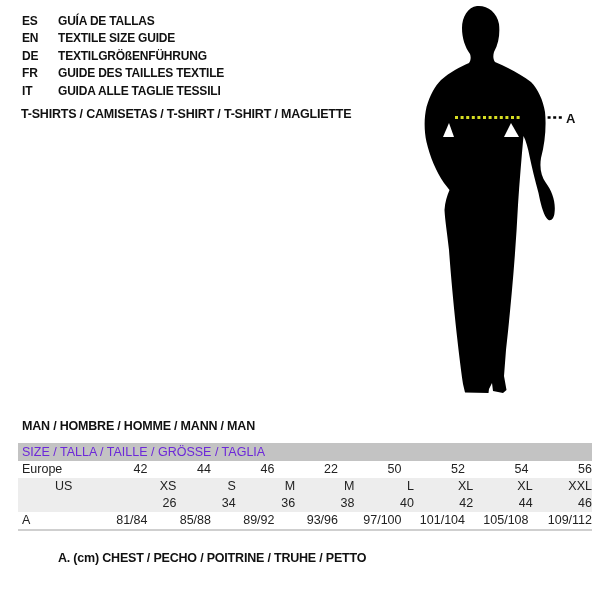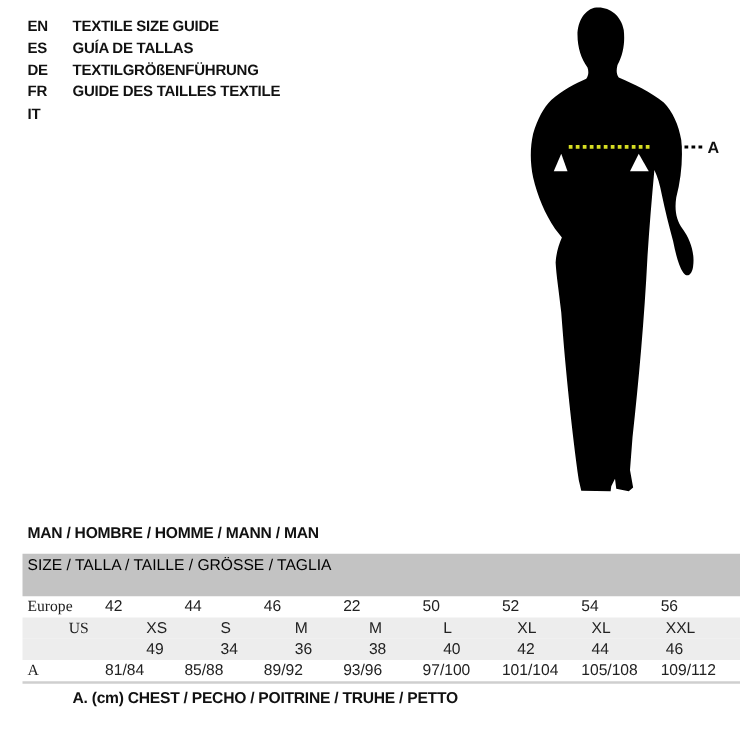--- a/index.html
+++ b/index.html
@@ -12,56 +12,58 @@
   .lang-row{display:flex;line-height:17.4px;font-size:12px;font-weight:700;letter-spacing:-0.2px;}
   .lang-code{width:36px;}
   
   .products{position:absolute;left:21px;top:105px;font-size:12.5px;font-weight:700;line-height:18px;letter-spacing:-0.2px;}
   
   .figure{position:absolute;left:405px;top:0;width:170px;height:400px;}
   
   .section-title{position:absolute;left:22px;top:419px;font-size:12.5px;font-weight:700;letter-spacing:-0.2px;}
   
   .size-table{position:absolute;left:18px;top:443px;width:574px;border-bottom:2px solid #cfcfcf;}
-  .thead{height:34px;line-height:18px;padding-left:4px;font-size:12.5px;color:#000000;}
+  .thead{height:18px;line-height:18px;padding-left:4px;font-size:12.5px;color:#6d28d9;}
   .trow{display:flex;height:17px;line-height:17px;font-size:12.5px;color:#222;}
   .trow.shaded{background:#ededed;padding-left:33px;}
-  .tlabel{width:62px;padding-left:4px;text-align:left;font-family:Liberation Serif, serif;}
-  .tcell{flex:1;text-align:left;}
+  .tlabel{width:62px;padding-left:4px;text-align:left;}
+  .tcell{flex:1;text-align:right;}
   
   .caption{position:absolute;left:22px;top:551px;font-size:12.5px;font-weight:700;letter-spacing:-0.2px;margin-left:36px;}
 </style>
 </head>
 <body>
 
 <div class="canvas">
 
   <div class="lang-list">
     <div class="lang-row">
+      <span class="lang-code">ES</span>
+      <span class="lang-label">GUÍA DE TALLAS</span>
+    </div>
+    <div class="lang-row">
       <span class="lang-code">EN</span>
       <span class="lang-label">TEXTILE SIZE GUIDE</span>
-    </div>
-    <div class="lang-row">
-      <span class="lang-code">ES</span>
-      <span class="lang-label">GUÍA DE TALLAS</span>
     </div>
     <div class="lang-row">
       <span class="lang-code">DE</span>
       <span class="lang-label">TEXTILGRÖßENFÜHRUNG</span>
     </div>
     <div class="lang-row">
       <span class="lang-code">FR</span>
       <span class="lang-label">GUIDE DES TAILLES TEXTILE</span>
     </div>
     <div class="lang-row">
       <span class="lang-code">IT</span>
+      <span class="lang-label">GUIDA ALLE TAGLIE TESSILI</span>
     </div>
   </div>
 
   <div class="products">
+    <div>T-SHIRTS / CAMISETAS / T-SHIRT / T-SHIRT / MAGLIETTE</div>
   </div>
 
   <svg class="figure" viewBox="0 0 170 400" xmlns="http://www.w3.org/2000/svg">
     <path fill="#000000" d="
       M 72 6
       C 82 5 92 12 94 24
       C 95 33 94 43 89 52
       C 88 56 88 59 90 62
       C 102 67 116 74 126 82
       C 133 89 138 100 140 112
@@ -118,21 +120,21 @@
       <div class="tcell">M</div>
       <div class="tcell">M</div>
       <div class="tcell">L</div>
       <div class="tcell">XL</div>
       <div class="tcell">XL</div>
       <div class="tcell">XXL</div>
     </div>
 
     <div class="trow shaded">
       <div class="tlabel"></div>
-      <div class="tcell">49</div>
+      <div class="tcell">26</div>
       <div class="tcell">34</div>
       <div class="tcell">36</div>
       <div class="tcell">38</div>
       <div class="tcell">40</div>
       <div class="tcell">42</div>
       <div class="tcell">44</div>
       <div class="tcell">46</div>
     </div>
 
     <div class="trow">

